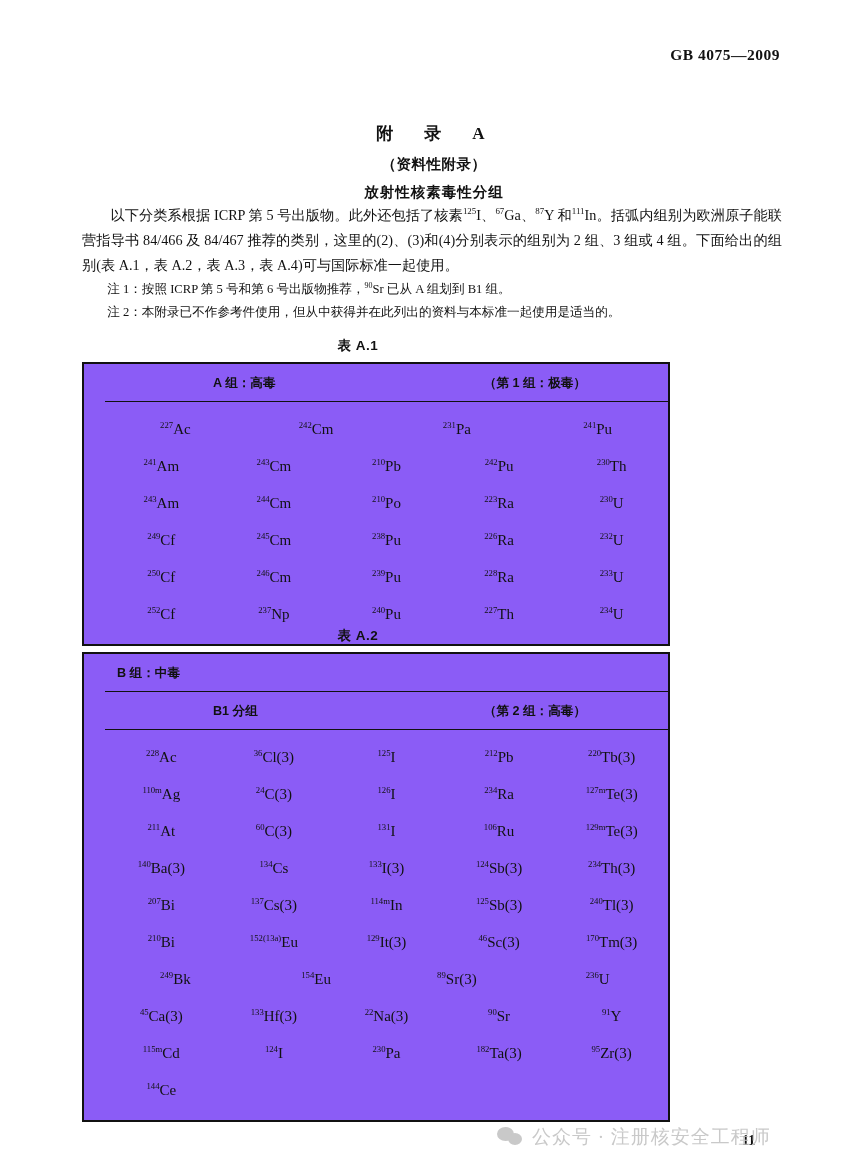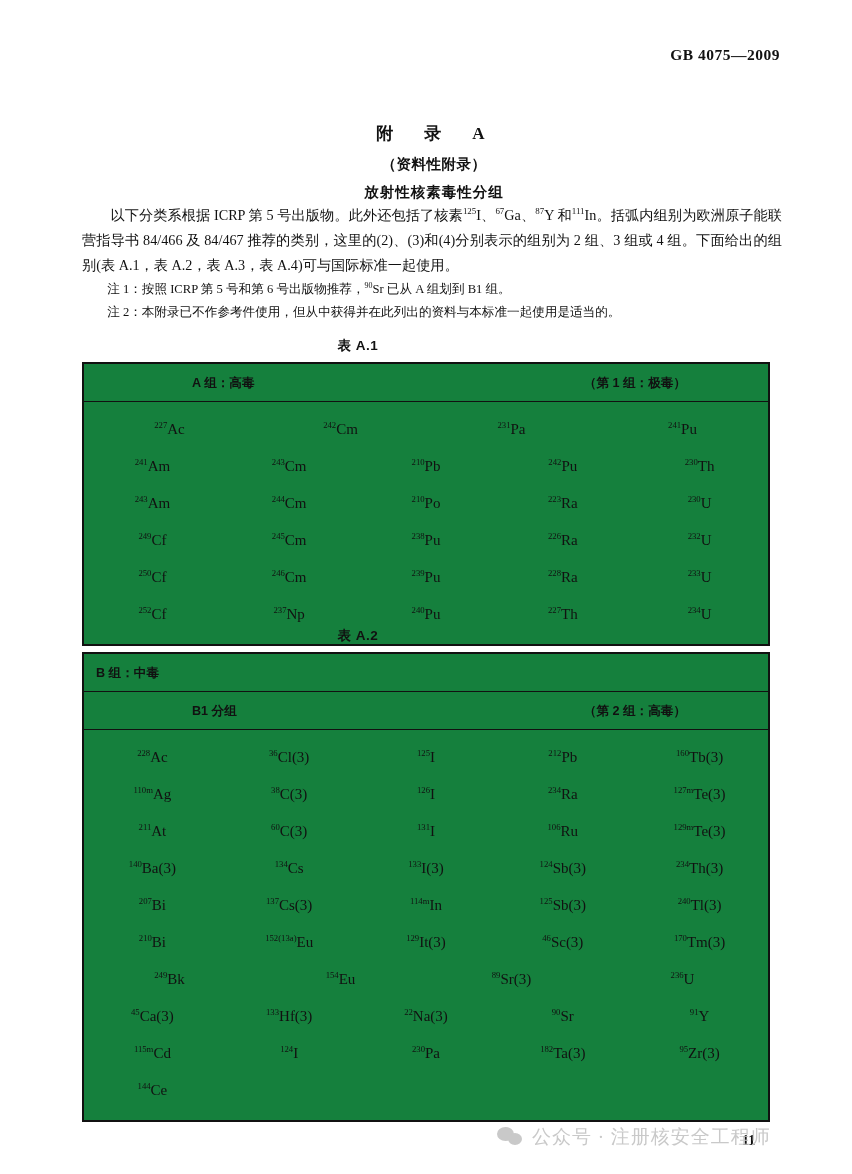--- a/index.html
+++ b/index.html
@@ -102,24 +102,25 @@
     font-family: "Liberation Sans", sans-serif;
     font-weight: bold;
     font-size: 13.5px;
     letter-spacing: 0.5px;
   }
 
   
   .nuc-table {
     position: absolute;
     left: 82px;
-    width: 688px;
+    width: 588px;
     box-sizing: border-box;
     border: 2.2px solid #111;
-    background: #15803d;
+    background: #8b5cf6;
+    padding-left: 21px;
   }
   .tbl-head-row {
     position: relative;
     height: 38px;
     border-bottom: 1.2px solid #111;
     box-sizing: border-box;
   }
   .head-left {
     position: absolute;
     left: 108px;
@@ -286,25 +287,25 @@
         <div class="head-left">B1 分组</div>
         <div class="head-right">（第 2 组：高毒）</div>
       </div>
       <div class="tbl-body">
         <div class="pad-top"></div>
         <div class="nuc-row">
           <div class="nuc-cell"><sup>228</sup>Ac</div>
           <div class="nuc-cell"><sup>36</sup>Cl(3)</div>
           <div class="nuc-cell"><sup>125</sup>I</div>
           <div class="nuc-cell"><sup>212</sup>Pb</div>
-          <div class="nuc-cell"><sup>160</sup>Tb(3)</div>
+          <div class="nuc-cell"><sup>220</sup>Tb(3)</div>
         </div>
         <div class="nuc-row">
           <div class="nuc-cell"><sup>110m</sup>Ag</div>
-          <div class="nuc-cell"><sup>38</sup>C(3)</div>
+          <div class="nuc-cell"><sup>24</sup>C(3)</div>
           <div class="nuc-cell"><sup>126</sup>I</div>
           <div class="nuc-cell"><sup>234</sup>Ra</div>
           <div class="nuc-cell"><sup>127m</sup>Te(3)</div>
         </div>
         <div class="nuc-row">
           <div class="nuc-cell"><sup>211</sup>At</div>
           <div class="nuc-cell"><sup>60</sup>C(3)</div>
           <div class="nuc-cell"><sup>131</sup>I</div>
           <div class="nuc-cell"><sup>106</sup>Ru</div>
           <div class="nuc-cell"><sup>129m</sup>Te(3)</div>

